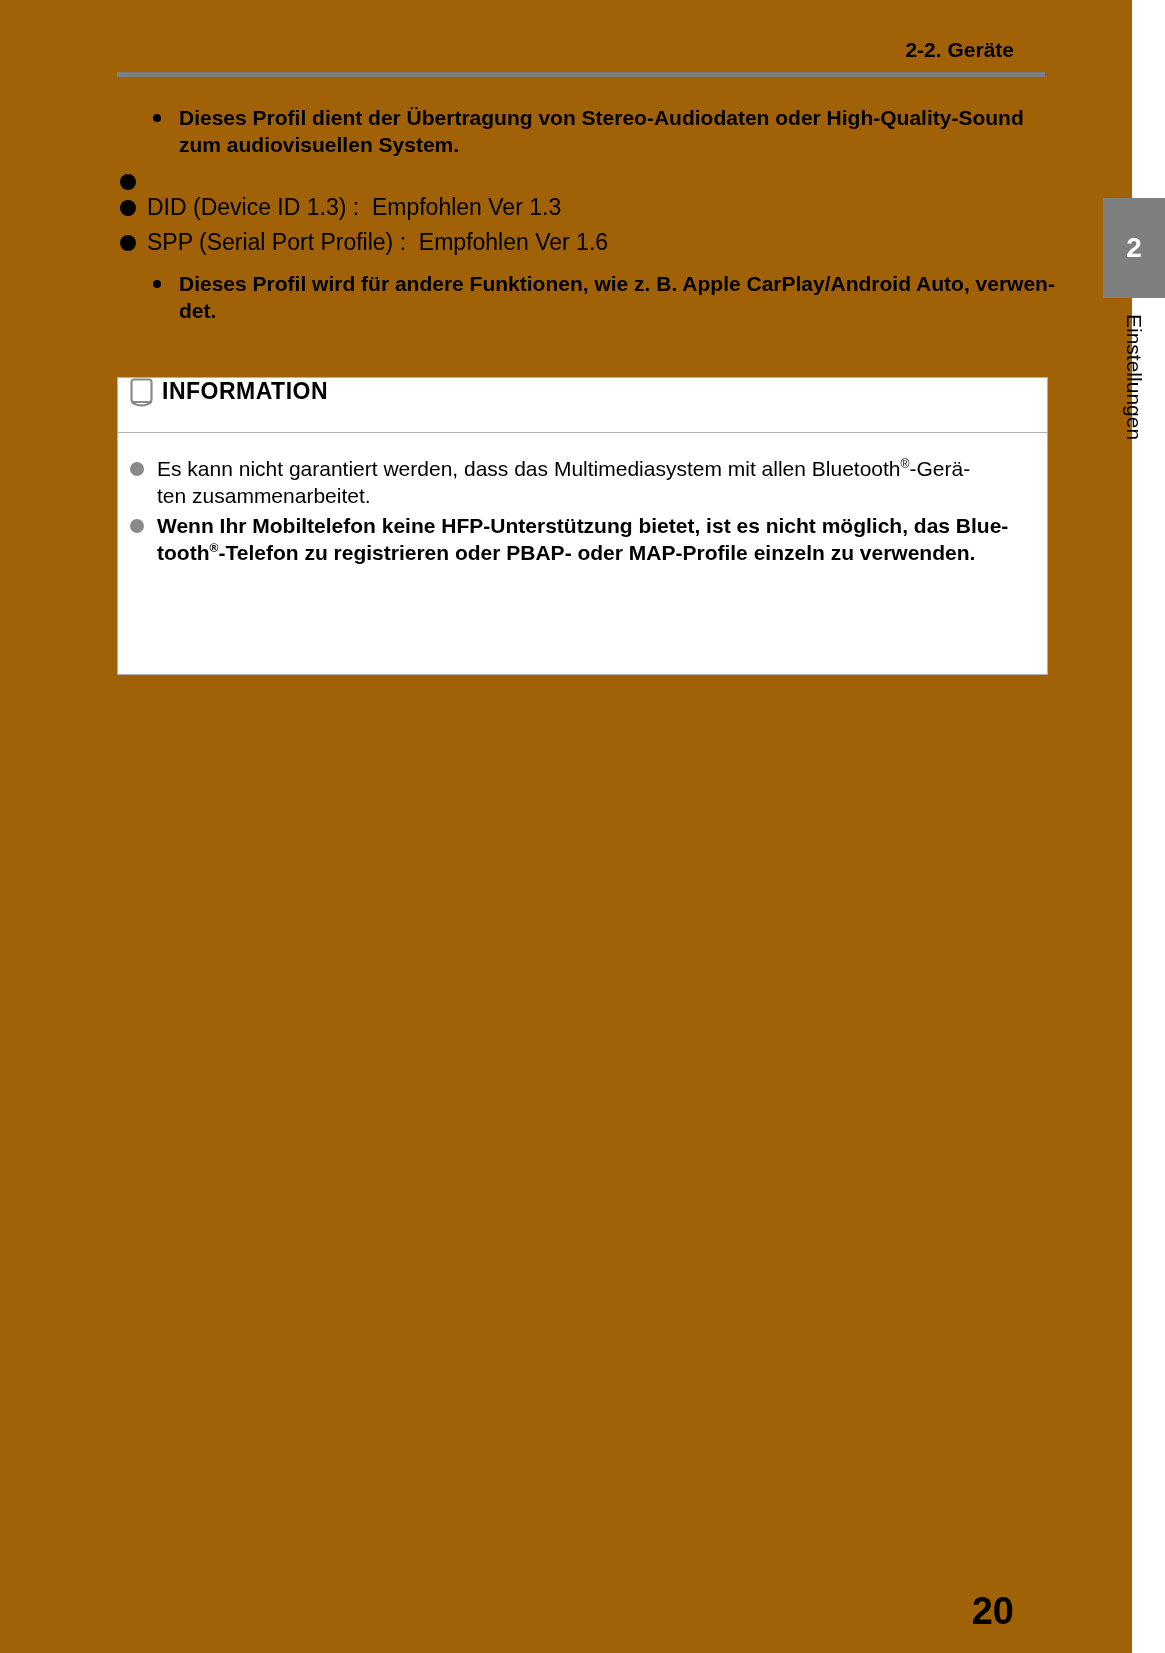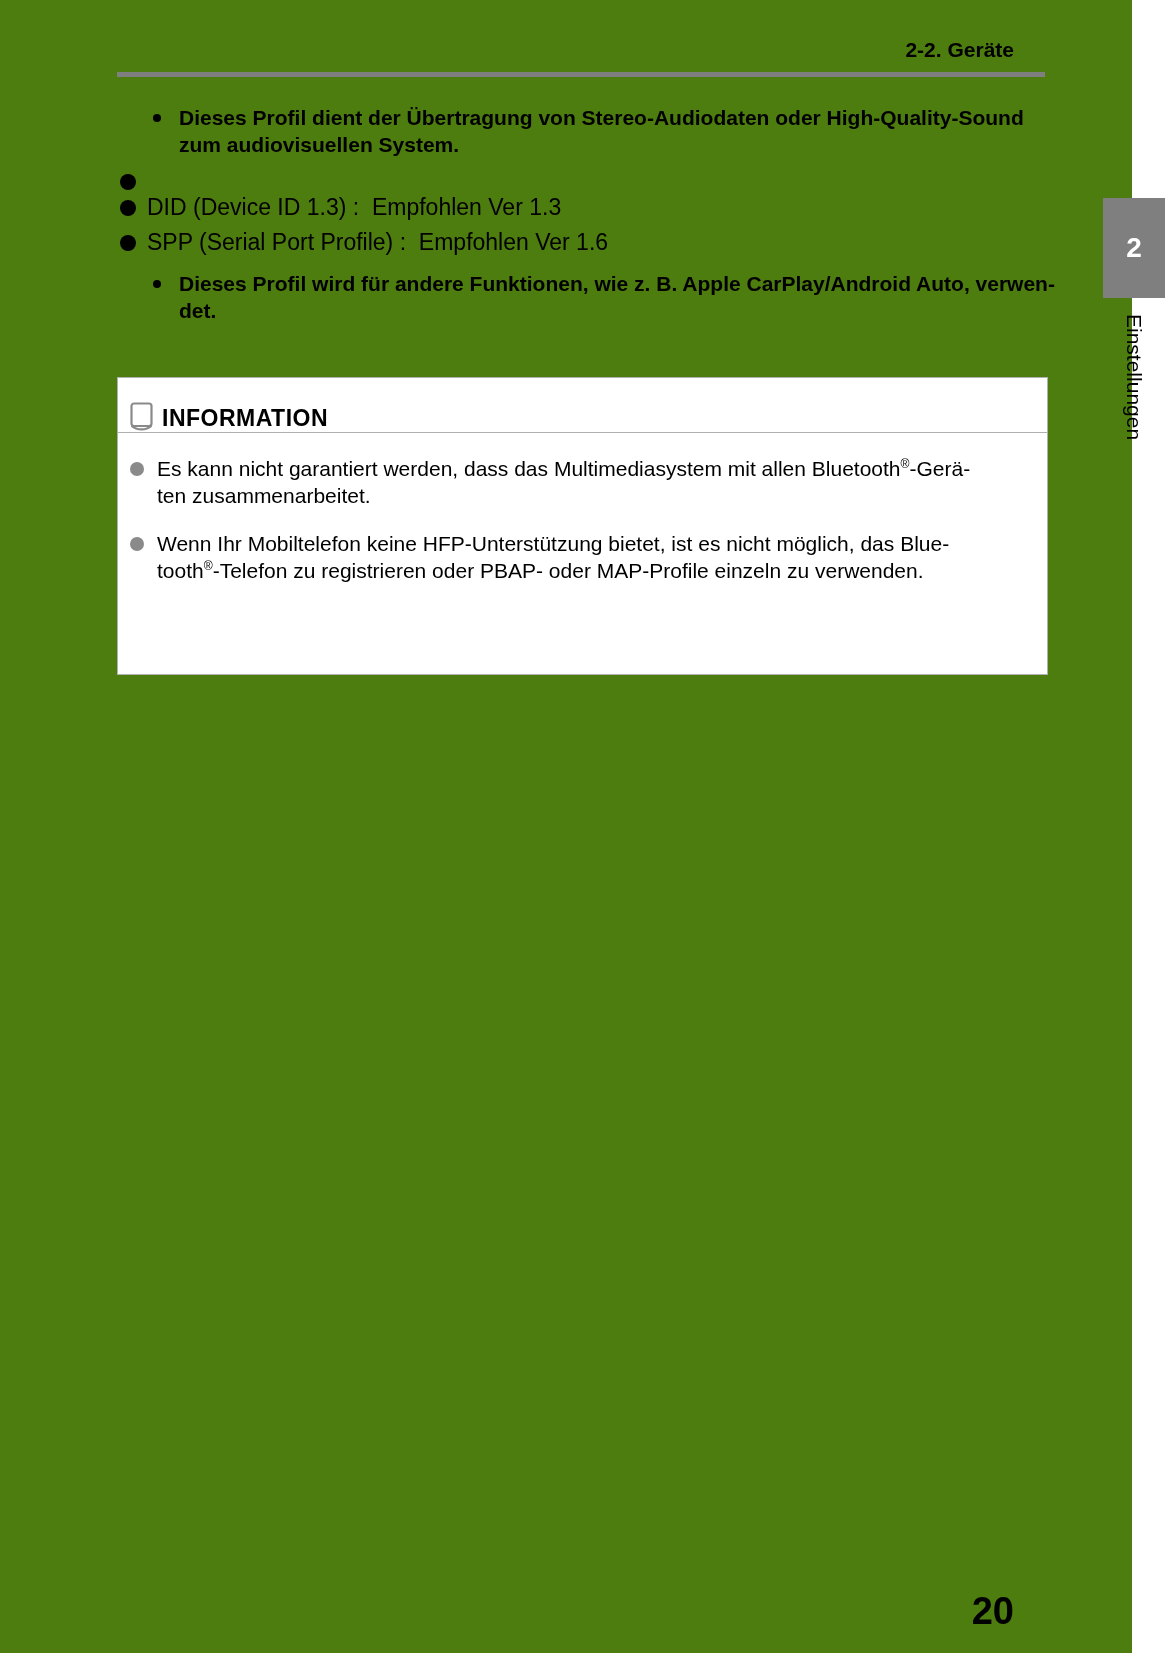--- a/index.html
+++ b/index.html
@@ -4,21 +4,21 @@
 <style>
   html, body { margin: 0; padding: 0; }
   body {
     width: 1165px; height: 1653px;
     background: #ffffff;
     font-family: "Liberation Sans", sans-serif;
     color: #000;
     position: relative;
     overflow: hidden;
   }
-  .page { position: relative; width: 1132px; height: 1653px; background: #4d7c0f; }
+  .page { position: relative; width: 1132px; height: 1653px; background: #a16207; }
 
   
   .header-title {
     position: absolute; top: 38px; right: 118px;
     font-size: 21px; font-weight: bold; white-space: pre;
   }
   .header-rule {
     position: absolute; left: 117px; top: 72px;
     width: 928px; height: 5px;
     background: var(--rule_gray, #7f7f7f);
@@ -71,32 +71,32 @@
   .info-box {
     position: absolute; left: 117px; top: 377px;
     width: 931px; height: 298px;
     border: 1px solid var(--box_border, #b0b0b0);
     box-sizing: border-box;
     background: #fff;
   }
   .info-header {
     height: 55px;
     border-bottom: 1px solid var(--box_border, #b0b0b0);
-    display: flex; align-items: flex-end;
+    display: flex; align-items: flex-start;
     padding-left: 11px; box-sizing: border-box;
   }
   .info-title { font-size: 23px; font-weight: bold; margin-left: 8px; letter-spacing: 0.5px; }
   .info-items { padding: 22px 14px 12px 12px; }
   .info-item { display: flex; align-items: flex-start; font-size: 21px; line-height: 27px; }
   .info-item .marker {
     flex: 0 0 14px; width: 14px; height: 14px; border-radius: 50%;
     background: var(--info_bullet_gray, #8a8a8a);
     margin-top: 7px; margin-right: 13px;
   }
-  .info-item + .info-item { margin-top: 21px; }
+  .info-item + .info-item { margin-top: 3px; font-weight: bold; }
 
   
   .page-number {
     position: absolute; right: 118px; top: 1590px;
     font-size: 38px; font-weight: bold;
   }
 </style>
 </head>
 <body>
 

